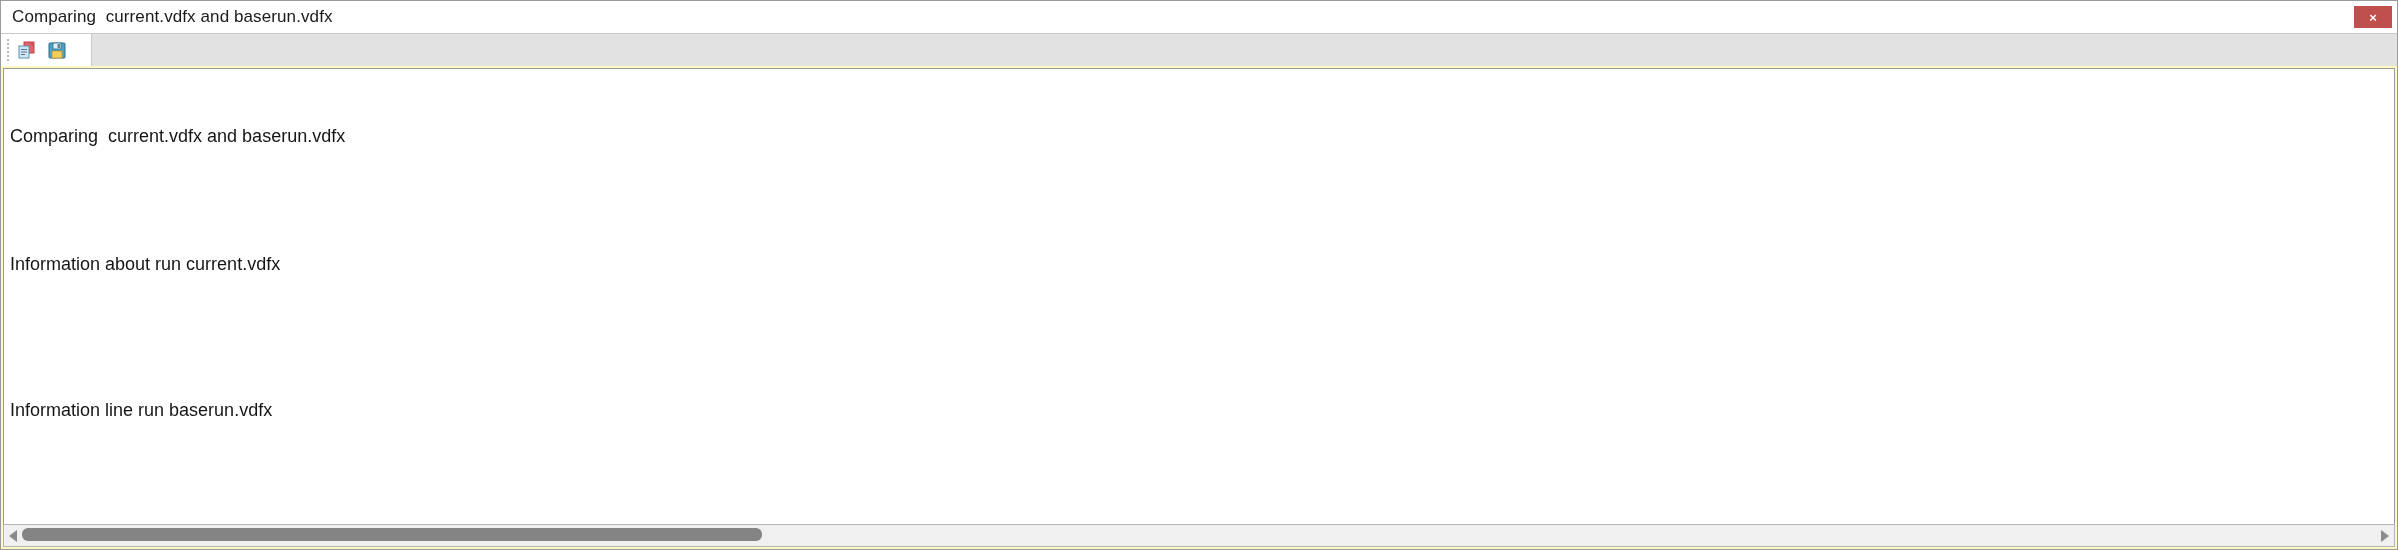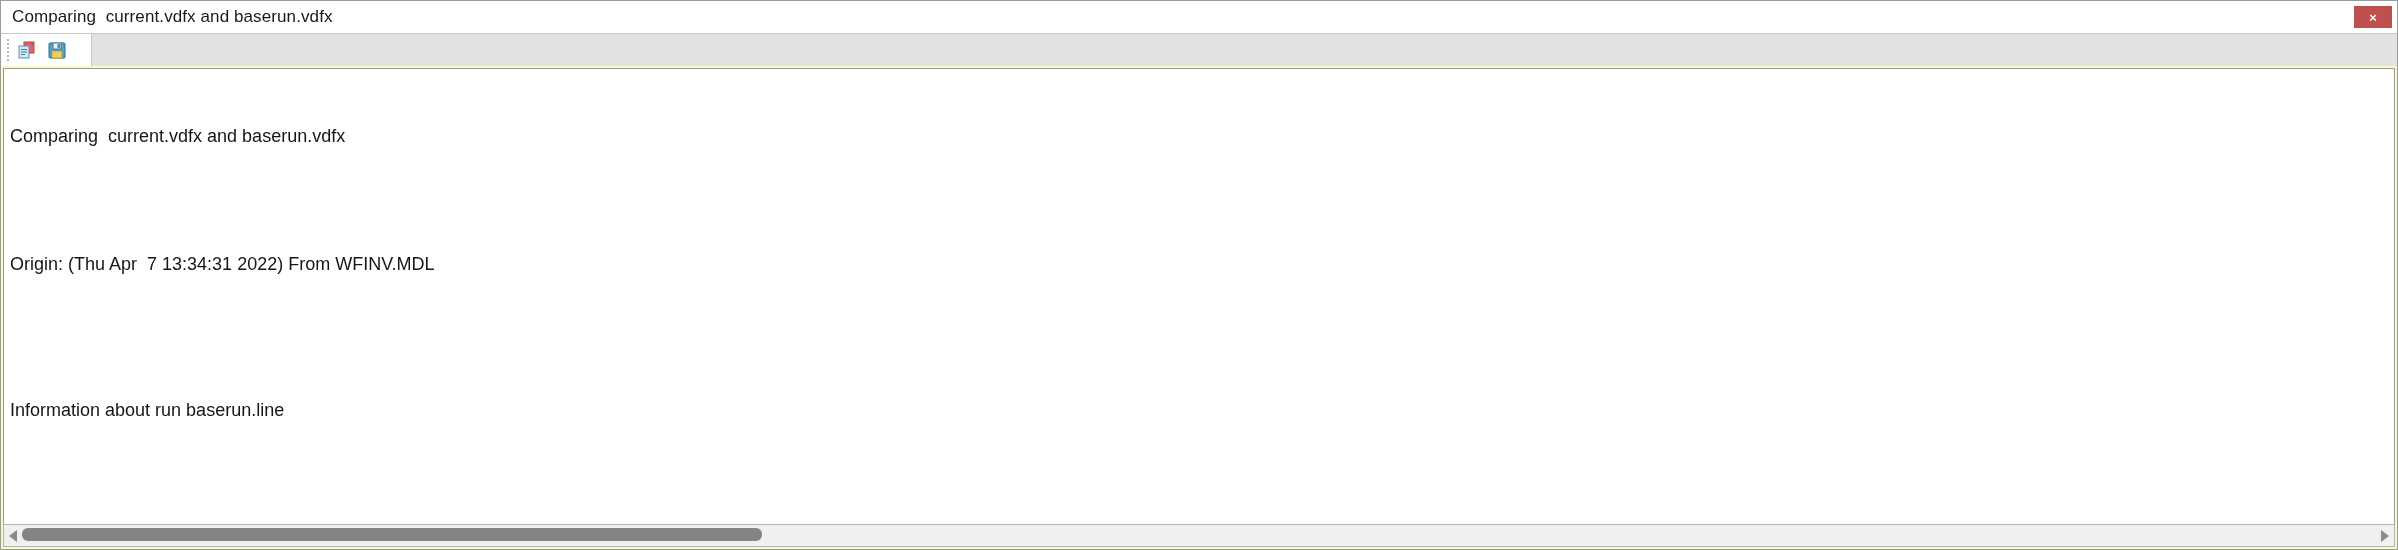--- a/index.html
+++ b/index.html
@@ -229,25 +229,25 @@
     </div>
     <div style="flex:1"></div>
   </div>
 
   <div id="content-area">
     <div id="report-text">
 
       <div class="rpt-line">Comparing  current.vdfx and baserun.vdfx</div>
       <div class="rpt-blank"></div>
 
-      <div class="rpt-line">Origin: (Thu Apr  7 13:34:31 2022) From WFINV.MDL</div>
+      <div class="rpt-line">Information about run current.vdfx</div>
 
       <div class="rpt-blank"></div>
 
-      <div class="rpt-line">Information about run baserun.line</div>
+      <div class="rpt-line">Information line run baserun.vdfx</div>
       
       
 
       
       
       
 
       
       
 

